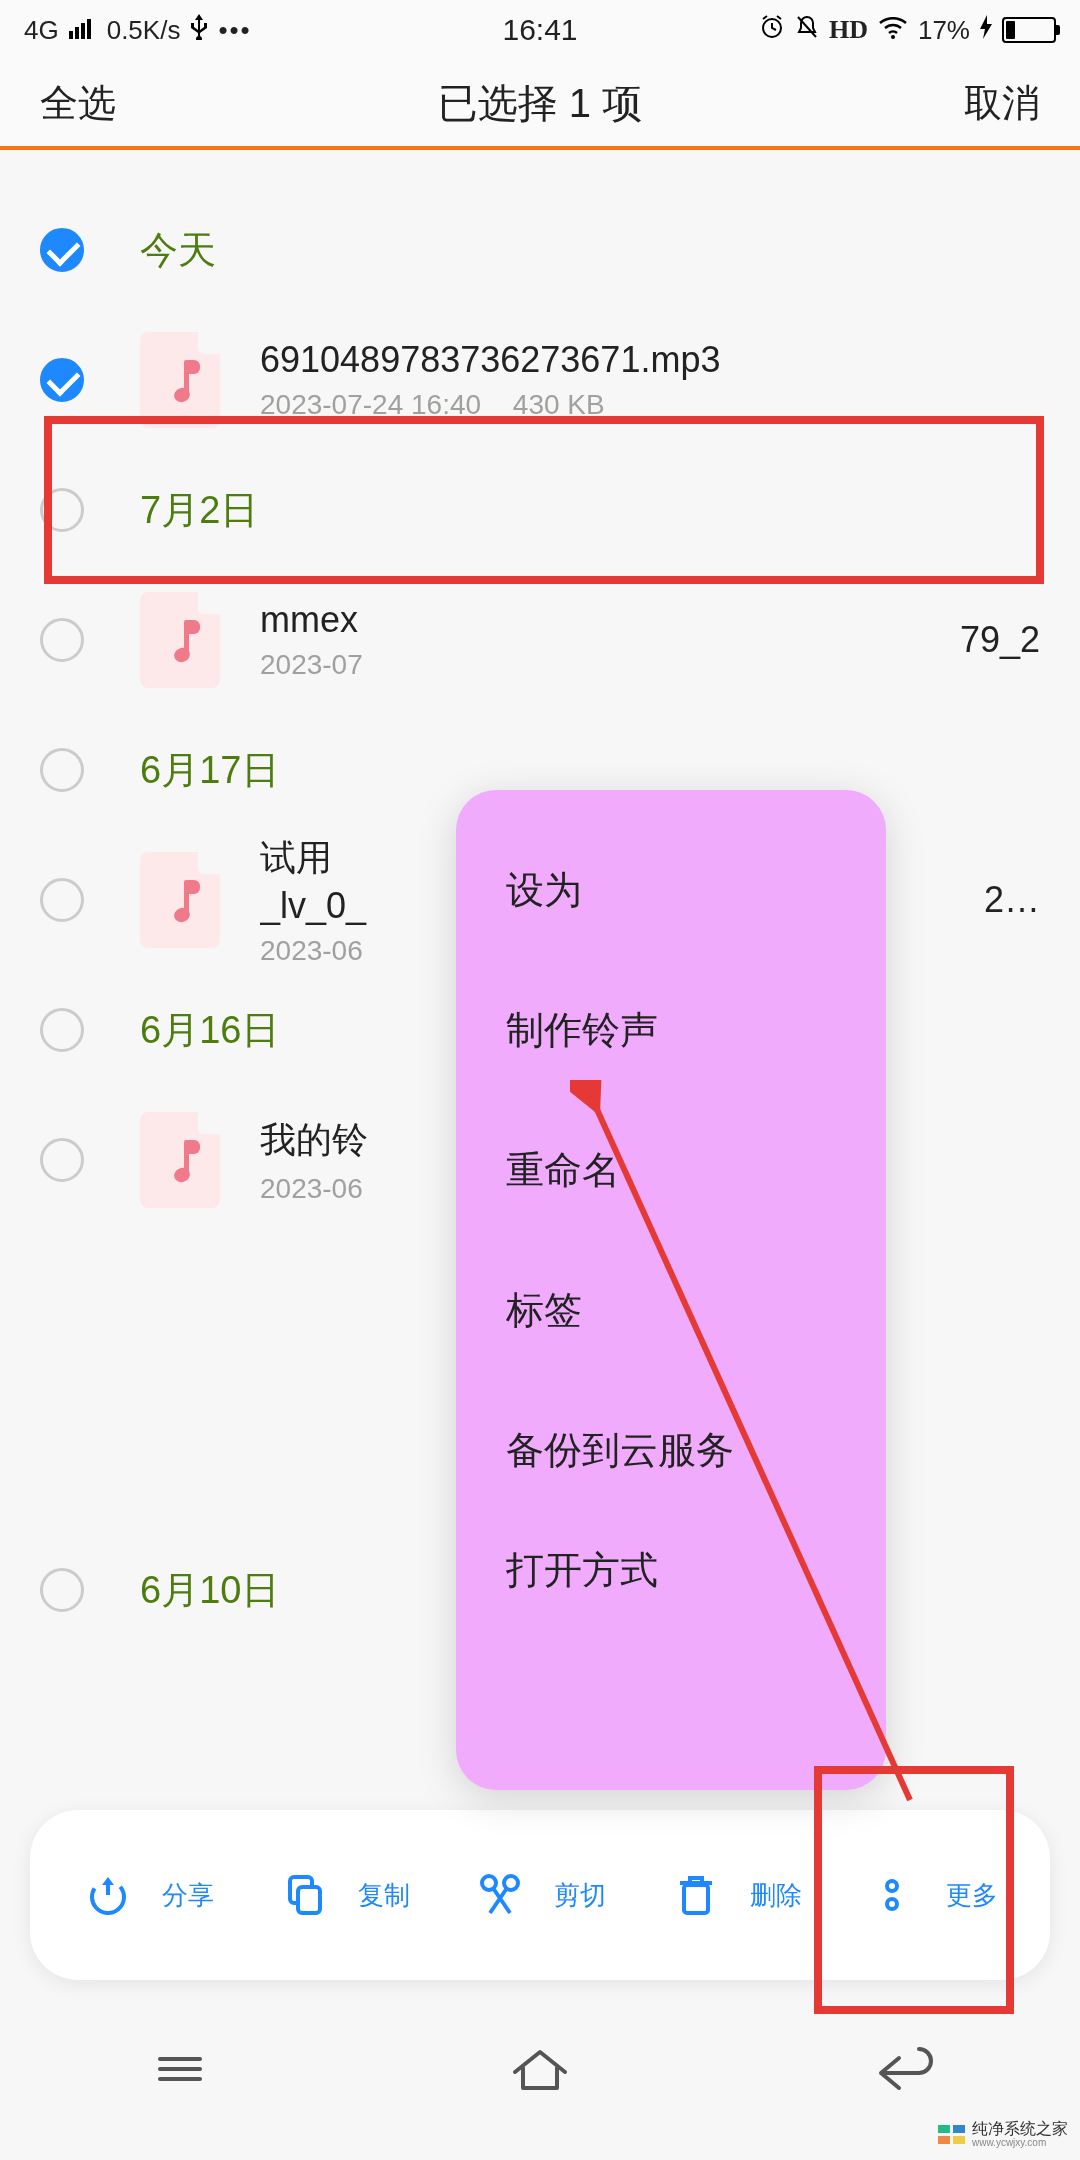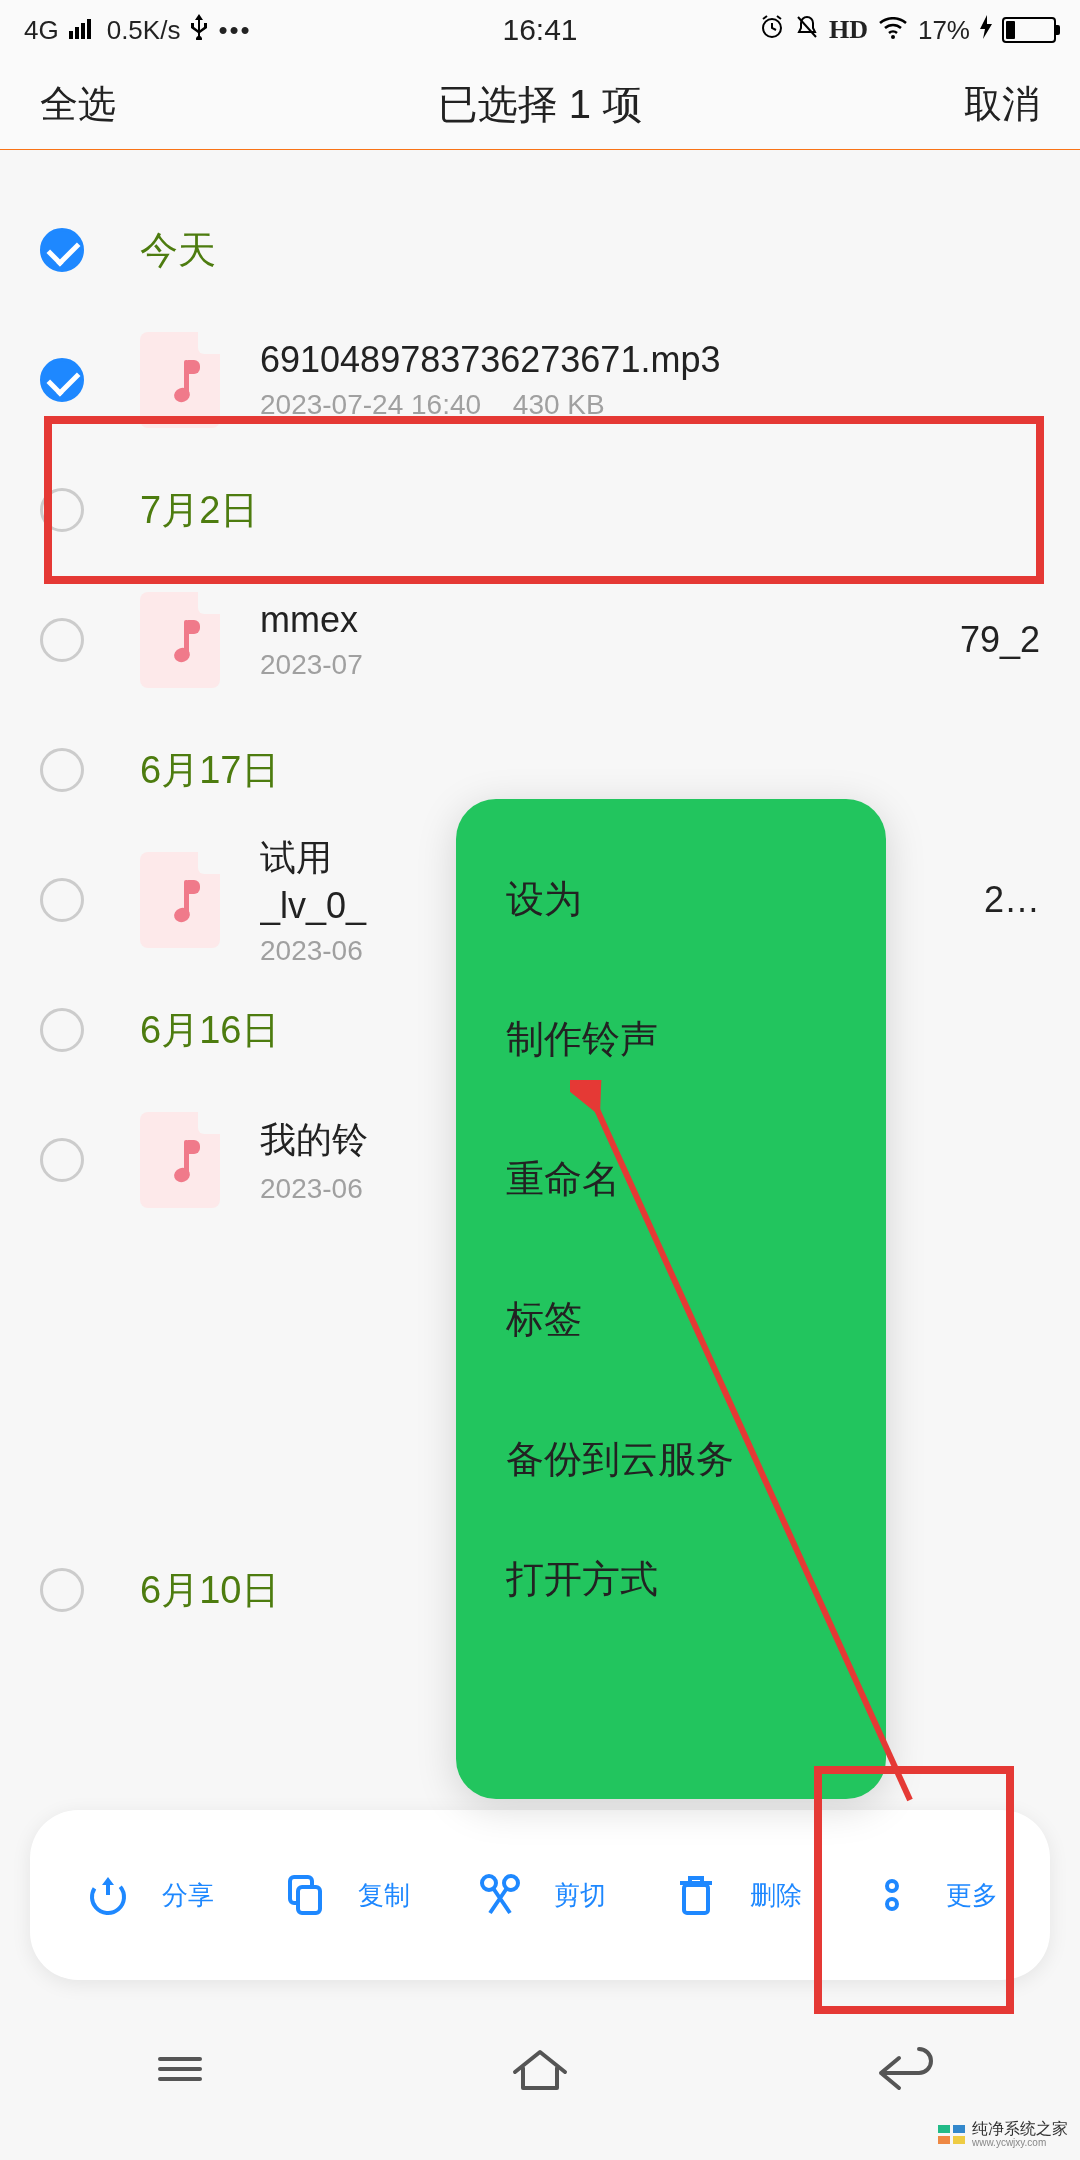--- a/index.html
+++ b/index.html
@@ -9,21 +9,21 @@
   
   .statusbar { height: 60px; display: flex; align-items: center; justify-content: space-between; padding: 0 24px; font-size: 26px; color: #222; background: #fafafa; }
   .sb-left, .sb-right { display: flex; align-items: center; gap: 10px; }
   .sb-center { position: absolute; left: 50%; transform: translateX(-50%); font-size: 30px; font-weight: 500; }
   .sb-ico { display: inline-block; }
   .battery { width: 54px; height: 26px; border: 2px solid #000; border-radius: 4px; position: relative; }
   .battery::after { content: ""; position: absolute; right: -6px; top: 6px; width: 4px; height: 10px; background: #000; border-radius: 0 2px 2px 0; }
   .battery-fill { position: absolute; left: 2px; top: 2px; bottom: 2px; width: 17%; background: #000; border-radius: 1px; }
 
   
-  .header { height: 90px; display: flex; align-items: center; justify-content: space-between; padding: 0 40px; background: #fafafa; border-bottom: 1px solid #f97316; }
+  .header { height: 90px; display: flex; align-items: center; justify-content: space-between; padding: 0 40px; background: #fafafa; border-bottom: 4px solid #f97316; }
   .header .title { font-size: 40px; font-weight: 400; color: #222; position: absolute; left: 50%; transform: translateX(-50%); }
   .header .btn { font-size: 38px; color: #222; }
 
   
   .list { padding-top: 10px; }
   .group-header { display: flex; align-items: center; height: 120px; padding: 0 40px; }
   .group-header.first { margin-top: 30px; }
   .chk { width: 44px; height: 44px; border-radius: 50%; border: 3px solid #ccc; margin-right: 56px; flex: 0 0 44px; position: relative; }
   .chk.checked { background: #1e88ff; border-color: #1e88ff; }
   .chk.checked::after { content: ""; position: absolute; left: 11px; top: 4px; width: 14px; height: 24px; border-right: 5px solid #fff; border-bottom: 5px solid #fff; transform: rotate(45deg); }
@@ -45,21 +45,21 @@
 
   
   .redbox { position: absolute; border: 8px solid #e53935; pointer-events: none; }
   .redbox1 { left: 44px; top: 416px; width: 1000px; height: 168px; }
   .redbox2 { left: 814px; top: 1766px; width: 200px; height: 248px; }
 
   
   .arrow-svg { position: absolute; left: 570px; top: 1080px; pointer-events: none; }
 
   
-  .popup { position: absolute; left: 456px; top: 790px; width: 430px; height: 1000px; background: #22c55e; border-radius: 40px; box-shadow: 0 8px 40px rgba(0,0,0,0.15); padding: 30px 0; overflow: hidden; margin-top: 9px; }
+  .popup { position: absolute; left: 456px; top: 790px; width: 430px; height: 1000px; background: #f0abfc; border-radius: 40px; box-shadow: 0 8px 40px rgba(0,0,0,0.15); padding: 30px 0; overflow: hidden; }
   .popup-item { height: 140px; display: flex; align-items: center; padding: 0 50px; font-size: 38px; color: #222; }
   .popup-item.last { height: 100px; overflow: hidden; }
 
   
   .toolbar { position: absolute; left: 30px; right: 30px; top: 1810px; height: 170px; background: #fff; border-radius: 48px; box-shadow: 0 4px 20px rgba(0,0,0,0.08); display: flex; align-items: center; justify-content: space-around; padding: 0 20px; }
   .tool { display: flex; align-items: center; gap: 28px; color: #1e88ff; text-align: center; }
   .tool-icon { width: 52px; height: 52px; display: flex; align-items: center; justify-content: center; }
   .tool-label { font-size: 26px; }
 
   

